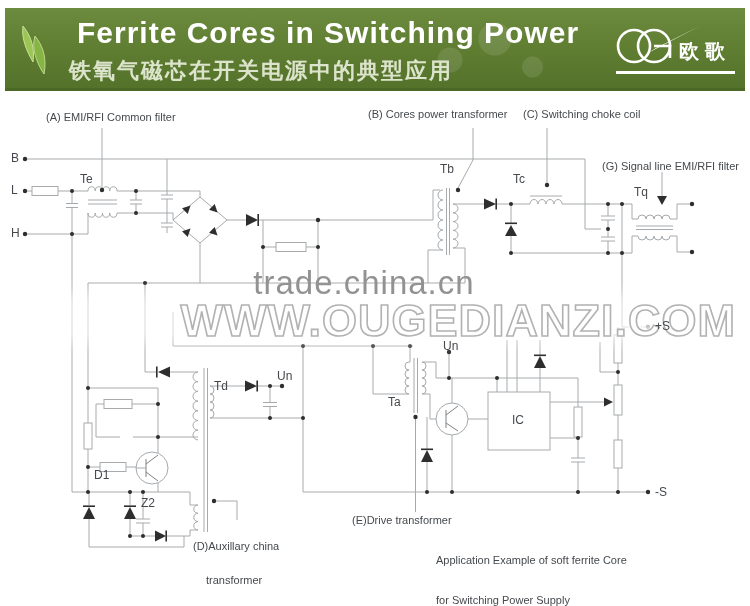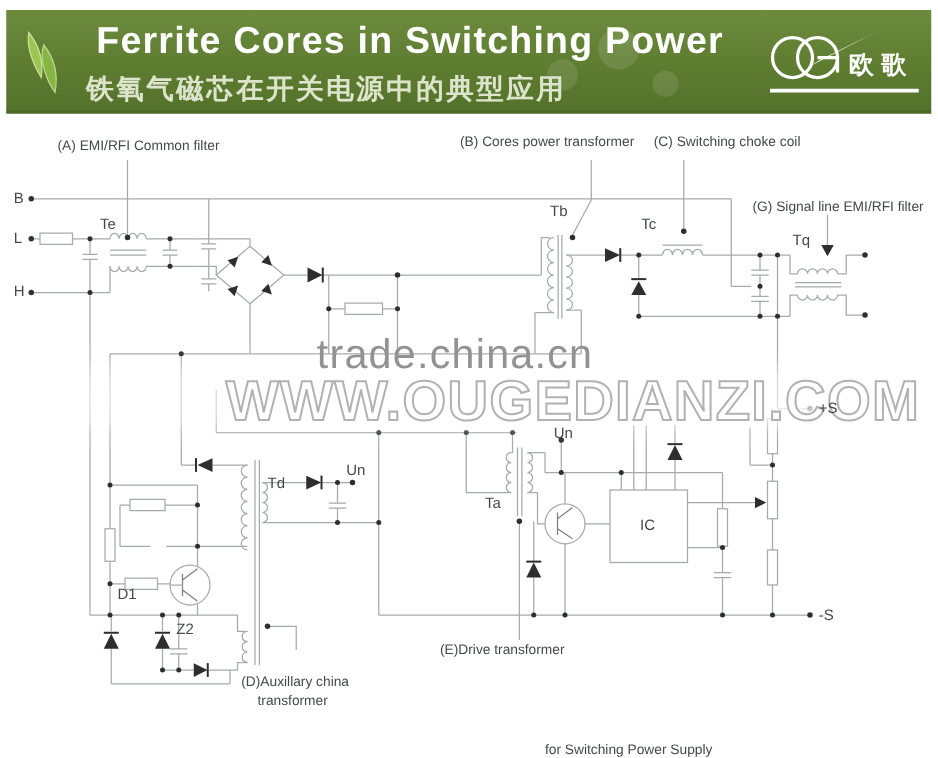--- a/index.html
+++ b/index.html
@@ -325,35 +325,36 @@
   <div class="wm-glow"></div>
   <div class="wm-brand">trade.china.cn</div>
   <div class="wm-site">WWW.OUGEDIANZI.COM</div>
 
   <div class="lbl" style="left:46px;top:111px">(A) EMI/RFI Common filter</div>
   <div class="lbl" style="left:368px;top:108px">(B) Cores power transformer</div>
   <div class="lbl" style="left:523px;top:108px">(C) Switching choke coil</div>
   <div class="lbl" style="left:602px;top:160px">(G) Signal line EMI/RFI filter</div>
   <div class="lbl" style="left:352px;top:514px">(E)Drive transformer</div>
   <div class="lbl" style="left:193px;top:540px">(D)Auxillary china</div>
-  <div class="lbl" style="left:206px;top:555px">transformer</div>
+  <div class="lbl" style="left:206px;top:574px">transformer</div>
 
   <div class="lbl comp" style="left:11px;top:151px">B</div>
   <div class="lbl comp" style="left:11px;top:183px">L</div>
   <div class="lbl comp" style="left:11px;top:226px">H</div>
   <div class="lbl comp" style="left:655px;top:319px">+S</div>
   <div class="lbl comp" style="left:655px;top:485px">-S</div>
 
   <div class="lbl comp" style="left:80px;top:172px">Te</div>
   <div class="lbl comp" style="left:440px;top:162px">Tb</div>
   <div class="lbl comp" style="left:513px;top:172px">Tc</div>
   <div class="lbl comp" style="left:634px;top:185px">Tq</div>
   <div class="lbl comp" style="left:214px;top:379px">Td</div>
   <div class="lbl comp" style="left:388px;top:395px">Ta</div>
   <div class="lbl comp" style="left:277px;top:369px">Un</div>
   <div class="lbl comp" style="left:443px;top:339px">Un</div>
   <div class="lbl comp" style="left:512px;top:413px">IC</div>
   <div class="lbl comp" style="left:94px;top:468px">D1</div>
   <div class="lbl comp" style="left:141px;top:496px">Z2</div>
 
+  <div class="lbl" style="left:436px;top:554px">Application Example of soft ferrite Core</div>
   <div class="lbl" style="left:436px;top:594px">for Switching Power Supply</div>
 
 </div>
 
 </body></html>

